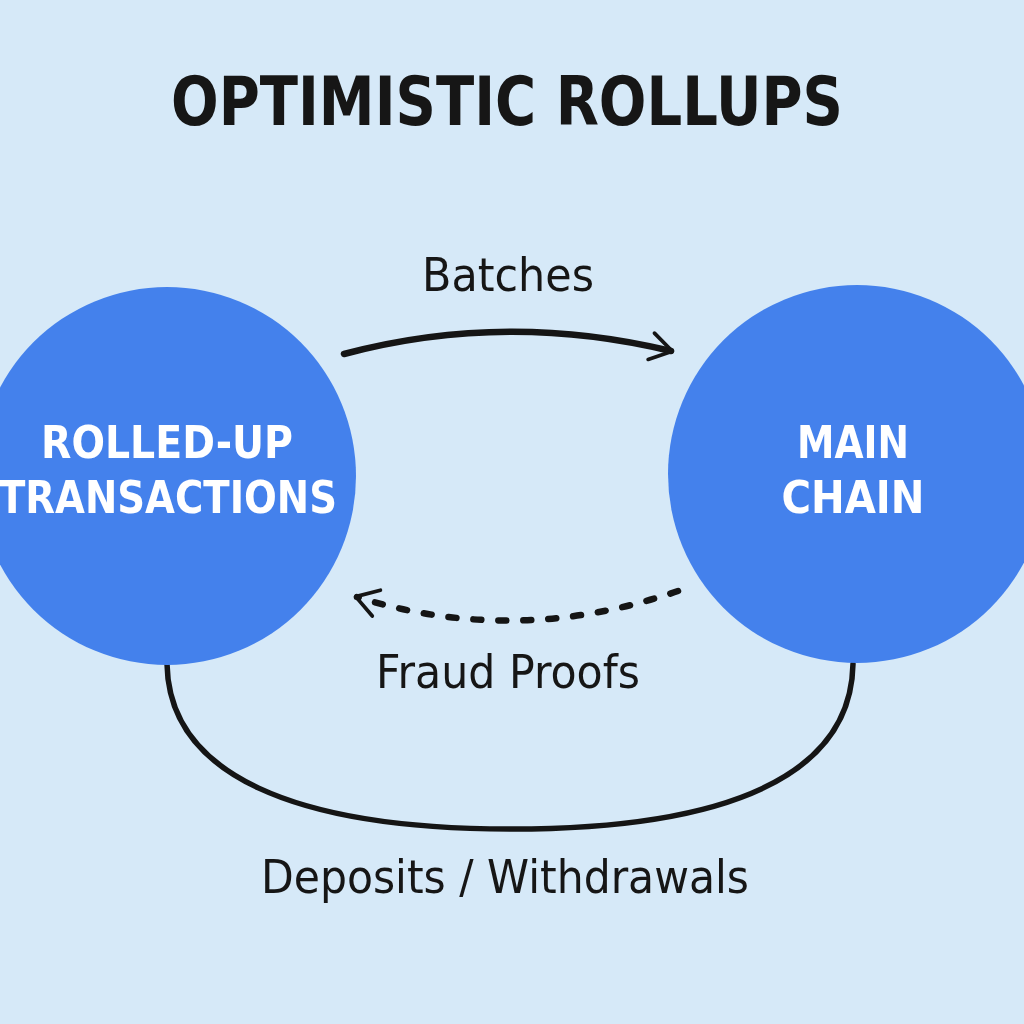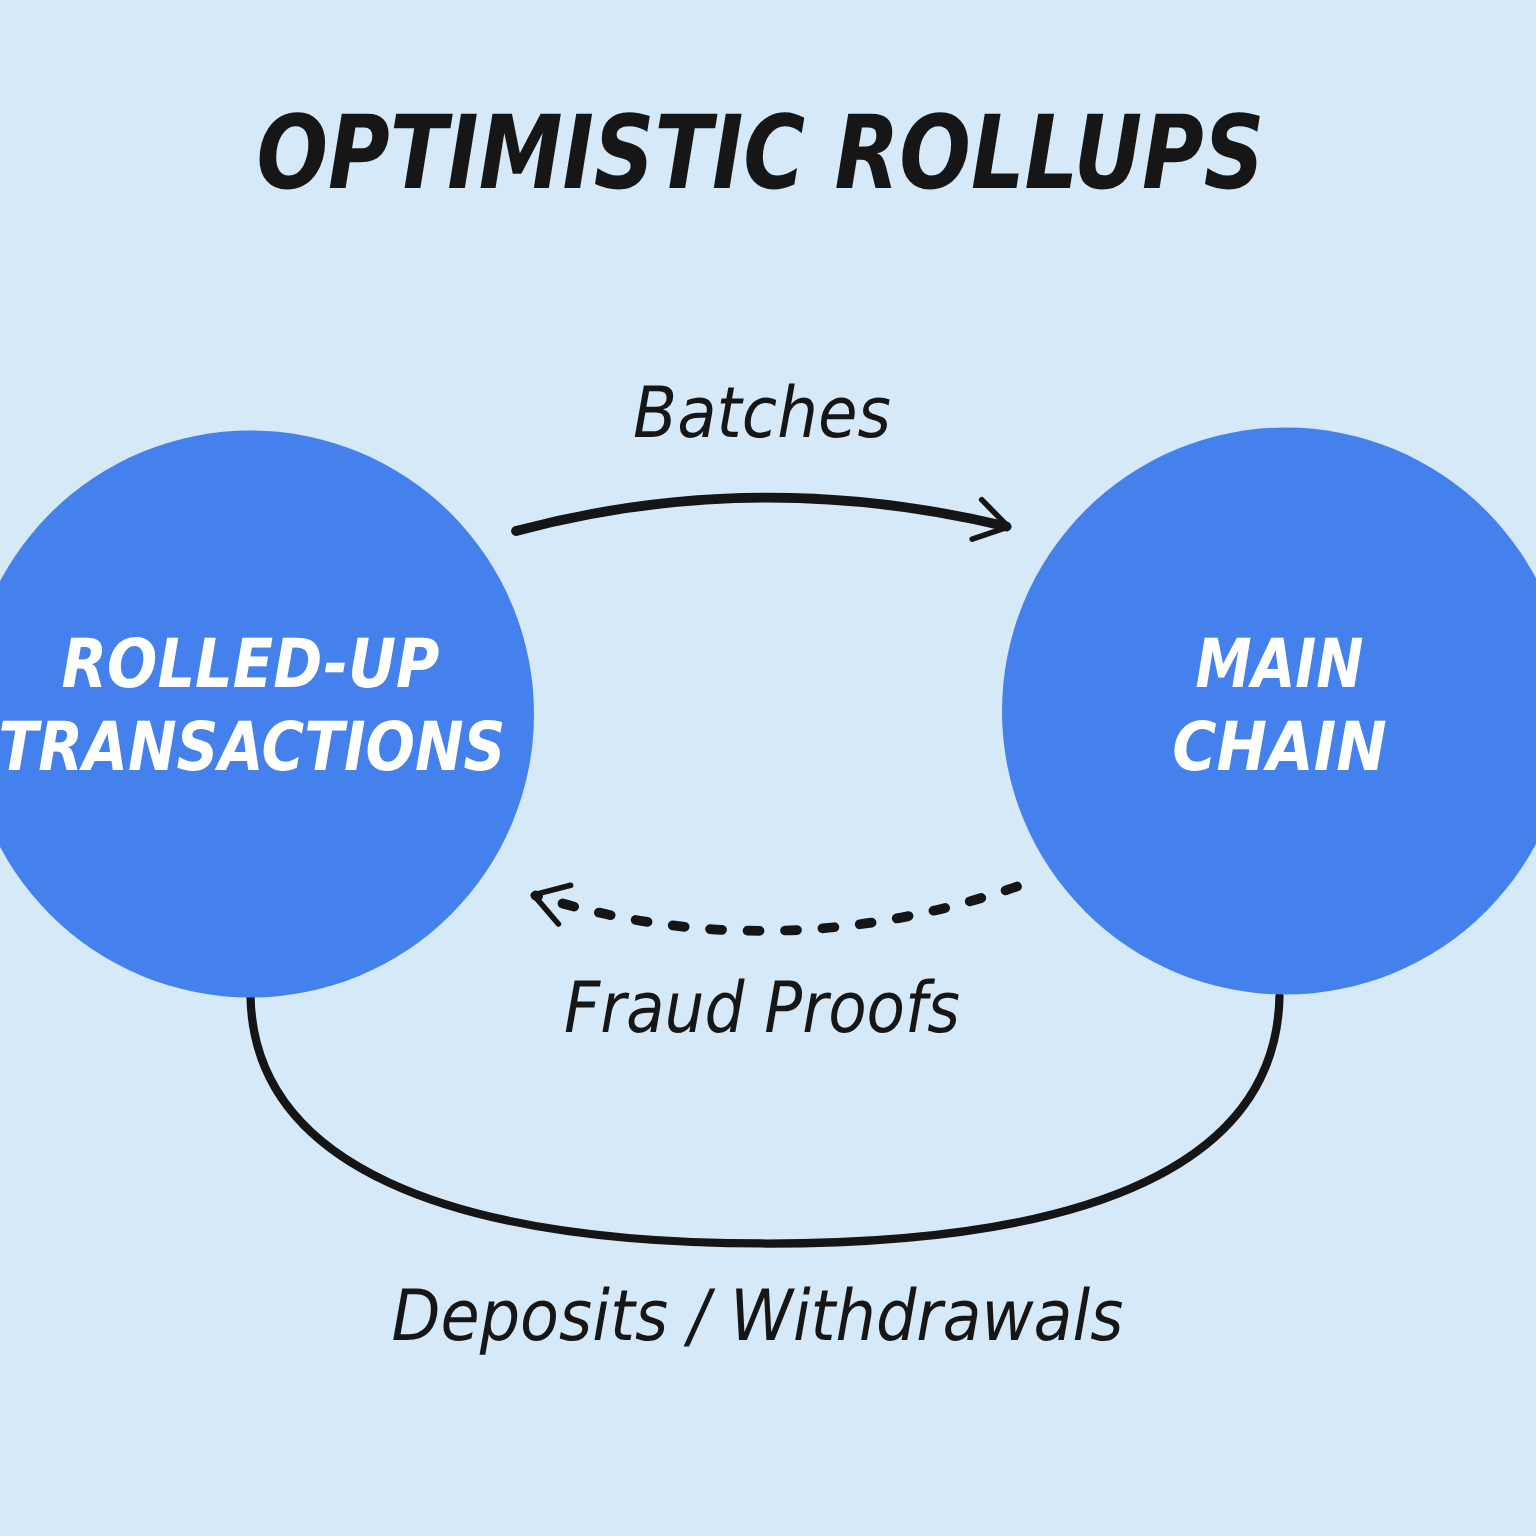--- a/index.html
+++ b/index.html
@@ -5,21 +5,20 @@
   html, body {
     margin: 0;
     padding: 0;
     background: #d6e9f8;
   }
   .stage {
     position: relative;
     width: 1024px;
     height: 1024px;
     overflow: hidden;
-    font-style: italic;
   }
   svg { display: block; }
   .title-text {
     font-family: "DejaVu Sans", "Liberation Sans", sans-serif;
     font-weight: bold;
     font-size: 68px;
   }
   .node-text {
     font-family: "DejaVu Sans", "Liberation Sans", sans-serif;
     font-weight: bold;

